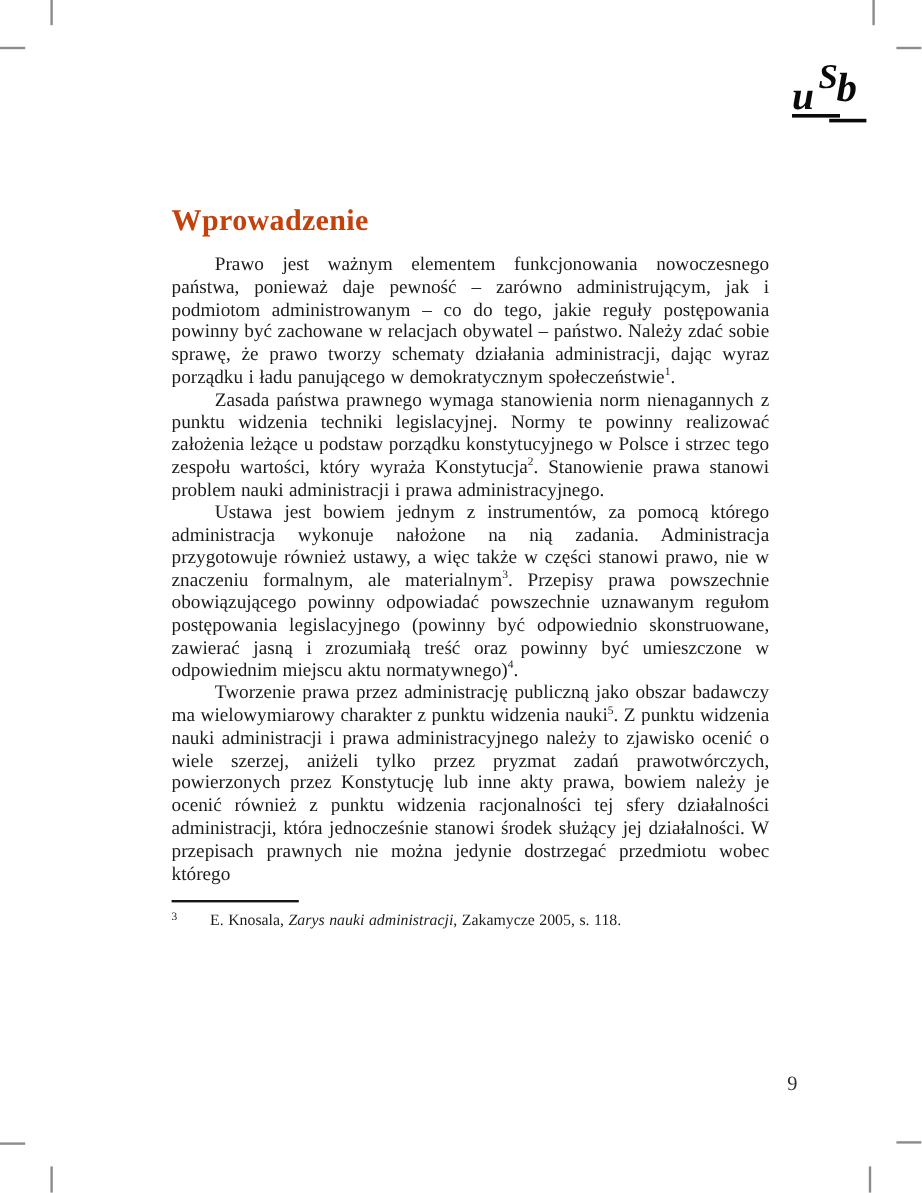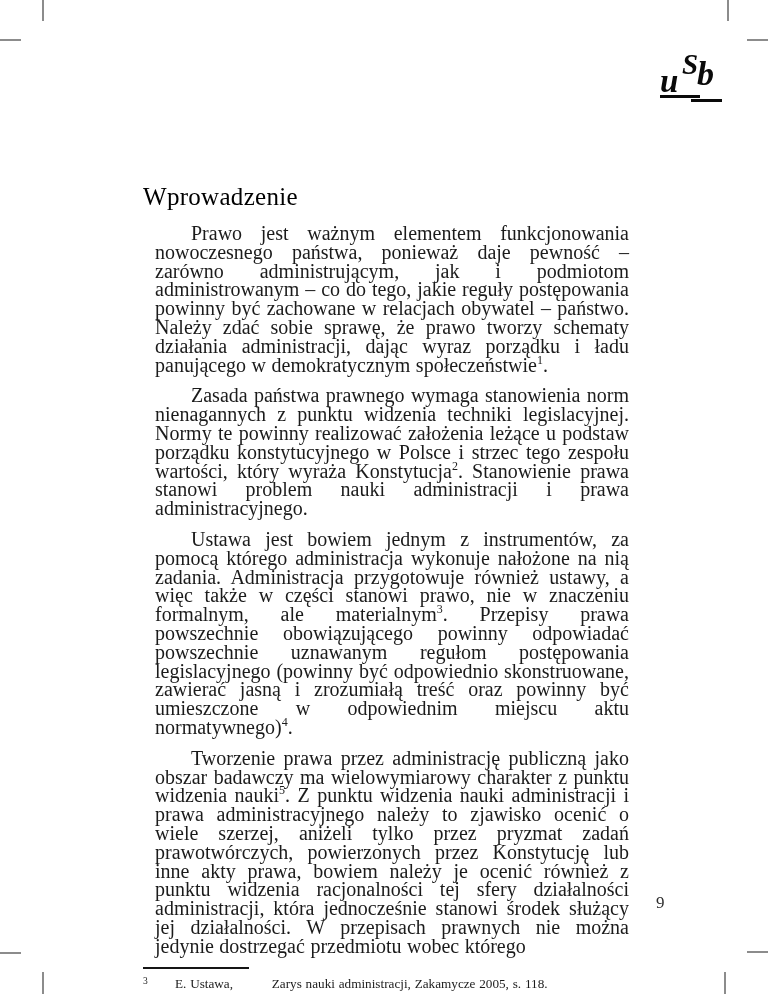--- a/index.html
+++ b/index.html
@@ -27,25 +27,25 @@
   .logo span { position:absolute; line-height:1; }
   .logo .l0 { left:0px;  top:11px; font-size:33px; }
   .logo .l1 { left:22px; top:-4px; font-size:29px; }
   .logo .l2 { left:37px; top:3px;  font-size:34px; }
   .logo .bar1 { position:absolute; left:0px;  top:41px; width:40px; height:3px; background:#0a0a0a; }
   .logo .bar2 { position:absolute; left:31px; top:45px; width:31px; height:3px; background:#0a0a0a; }
 
   
   .content { position:absolute; left:143px; top:171px; width:498px; }
   h1.chapter {
-    font-size:25px; font-weight:normal; margin:12px 0 13px 0; letter-spacing:0.3px; color:#000000;
+    font-size:25px; font-weight:bold; margin:0 0 13px 0; letter-spacing:0.3px; color:#c2410c;
   }
   p.para {
-    margin:12px; text-align:justify; text-indent:36px;
-    font-size:20px; line-height:18.8px; word-spacing:0.5px;
+    margin:0; text-align:justify; text-indent:36px;
+    font-size:16px; line-height:18.8px; word-spacing:0.5px;
     hyphens:auto; -webkit-hyphens:auto;
   }
   .sup { font-size:60%; vertical-align:super; line-height:0; }
 
   .fn-sep { width:106px; border-top:2px solid #151515; margin-top:12px; }
   .footnotes { margin-top:7px; }
   .fn {
     text-align:justify; font-size:13.2px; line-height:15.5px; word-spacing:0.5px; margin:0;
   }
   .fn-num {
@@ -81,19 +81,19 @@
     <h1 class="chapter">Wprowadzenie</h1>
 
     <p class="para"><span>Prawo jest ważnym elementem funkcjonowania nowoczesnego państwa, ponieważ daje pewność – zarówno administrującym, jak i podmiotom administrowanym – co do tego, jakie reguły postępowania powinny być zachowane w relacjach obywatel – państwo. Należy zdać sobie sprawę, że prawo tworzy schematy działania administracji, dając wyraz porządku i ładu panującego w demokratycznym społeczeństwie</span><span class="sup">1</span><span>.</span></p>
     <p class="para"><span>Zasada państwa prawnego wymaga stanowienia norm nienagannych z punktu widzenia techniki legislacyjnej. Normy te powinny realizować założenia leżące u podstaw porządku konstytucyjnego w Polsce i strzec tego zespołu wartości, który wyraża Konstytucja</span><span class="sup">2</span><span>. Stanowienie prawa stanowi problem nauki administracji i prawa administracyjnego.</span></p>
     <p class="para"><span>Ustawa jest bowiem jednym z instrumentów, za pomocą którego administracja wykonuje nałożone na nią zadania. Administracja przygotowuje również ustawy, a więc także w części stanowi prawo, nie w znaczeniu formalnym, ale materialnym</span><span class="sup">3</span><span>. Przepisy prawa powszechnie obowiązującego powinny odpowiadać powszechnie uznawanym regułom postępowania legislacyjnego (powinny być odpowiednio skonstruowane, zawierać jasną i zrozumiałą treść oraz powinny być umieszczone w odpowiednim miejscu aktu normatywnego)</span><span class="sup">4</span><span>.</span></p>
     <p class="para"><span>Tworzenie prawa przez administrację publiczną jako obszar badawczy ma wielowymiarowy charakter z punktu widzenia nauki</span><span class="sup">5</span><span>. Z punktu widzenia nauki administracji i prawa administracyjnego należy to zjawisko ocenić o wiele szerzej, aniżeli tylko przez pryzmat zadań prawotwórczych, powierzonych przez Konstytucję lub inne akty prawa, bowiem należy je ocenić również z punktu widzenia racjonalności tej sfery działalności administracji, która jednocześnie stanowi środek służący jej działalności. W przepisach prawnych nie można jedynie dostrzegać przedmiotu wobec którego</span></p>
 
     <div class="fn-sep"></div>
 
     <div class="footnotes">
-      <div class="fn"><span class="fn-num">3</span><span><span>E. Ustawa, </span><span style=" margin-left: 35px;">Zarys nauki administracji</span><span>, Zakamycze 2005, s. 118.</span></span></div>
+      <div class="fn"><span class="fn-num">3</span><span><span>E. Knosala, </span><span style="font-style: italic;">Zarys nauki administracji</span><span>, Zakamycze 2005, s. 118.</span></span></div>
     </div>
   </div>
 
   <div class="page-number">9</div>
 
 </div>
 
 </body></html>

